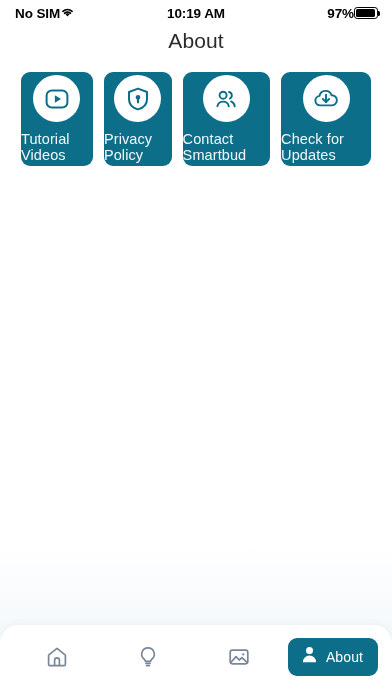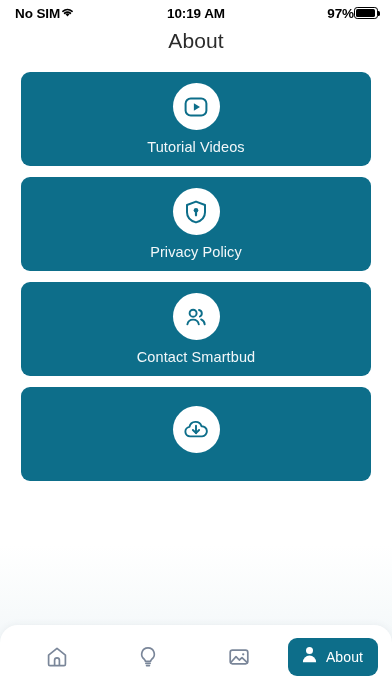--- a/index.html
+++ b/index.html
@@ -87,21 +87,21 @@
     letter-spacing: 0.1px;
   }
 
   
   .card-list {
     position: absolute;
     top: 72px;
     left: 21px;
     right: 21px;
     display: flex;
-    flex-direction: column;
+    flex-direction: row;
     gap: 11px;
   }
   .card {
     height: 94px;
     background: #0d6e8a;
     border-radius: 9px;
     display: flex;
     flex-direction: column;
     align-items: center;
     justify-content: center;
@@ -237,20 +237,21 @@
   </div>
 
   <div class="card">
     <div class="card-icon-circle">
       <svg width="28" height="28" viewBox="0 0 28 28">
         <path d="M8.0 20.4 a4.8 4.8 0 0 1 -0.5 -9.55 a6.2 6.2 0 0 1 12.0 -0.6 a4.9 4.9 0 0 1 0.6 10.15 Z" fill="none" stroke="#0d6e8a" stroke-width="1.9" stroke-linejoin="round"></path>
         <line x1="14" y1="9.6" x2="14" y2="17.0" stroke="#0d6e8a" stroke-width="1.9" stroke-linecap="round"></line>
         <path d="M10.9 14.0 L14 17.2 L17.1 14.0" fill="none" stroke="#0d6e8a" stroke-width="1.9" stroke-linecap="round" stroke-linejoin="round"></path>
       </svg>
     </div>
+    <div class="card-label">Check for Updates</div>
   </div>
 
 </div>
 
 <div class="lower-panel"></div>
 
 <div class="bottom-nav">
 
   <div class="nav-item">
     <span>

